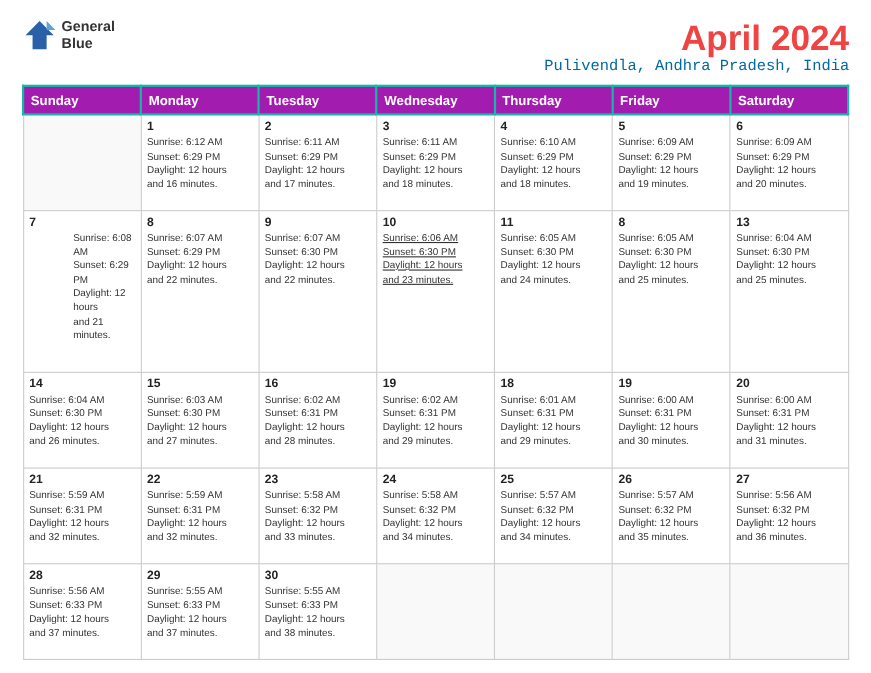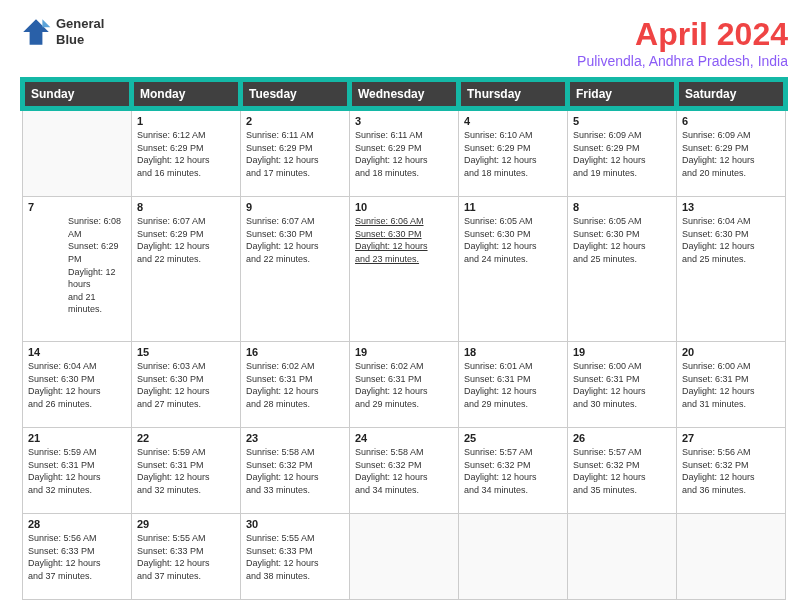--- a/index.html
+++ b/index.html
@@ -6,21 +6,21 @@
     body {
       font-family: Arial, sans-serif;
       background: #fff;
       width: 792px;
       height: 612px;
       overflow: hidden;
     }
     .page {
       width: 792px;
       height: 612px;
-      padding: 16px 4px 12px 20px;
+      padding: 16px 20px 12px 20px;
       display: flex;
       flex-direction: column;
     }
     .header {
       display: flex;
       justify-content: space-between;
       align-items: flex-start;
       margin-bottom: 8px;
     }
     .logo {
@@ -43,36 +43,37 @@
     .title-block {
       text-align: right;
     }
     .month-title {
       font-size: 32px;
       font-weight: bold;
       color: #ef4444;
     }
     .location {
       font-size: 14px;
-      color: #8b5cf6;
+      color: #0369a1;
+      font-family: Liberation Mono, monospace;
     }
     .calendar {
       flex: 1;
       border: 1px solid #ccc;
       border-collapse: collapse;
       width: 100%;
       table-layout: fixed;
     }
     .calendar th {
-      background-color: #404040;
+      background-color: #a21caf;
       color: #fff;
       text-align: left;
       padding: 5px 6px;
       font-size: 12px;
-      border: 5px solid #14b8a6;
+      border: 2px solid #14b8a6;
     }
     .calendar td {
       border: 1px solid #ccc;
       vertical-align: top;
       padding: 4px 5px;
       font-size: 9.5px;
       color: #333;
       background: #fff;
     }
     .calendar td.empty {

